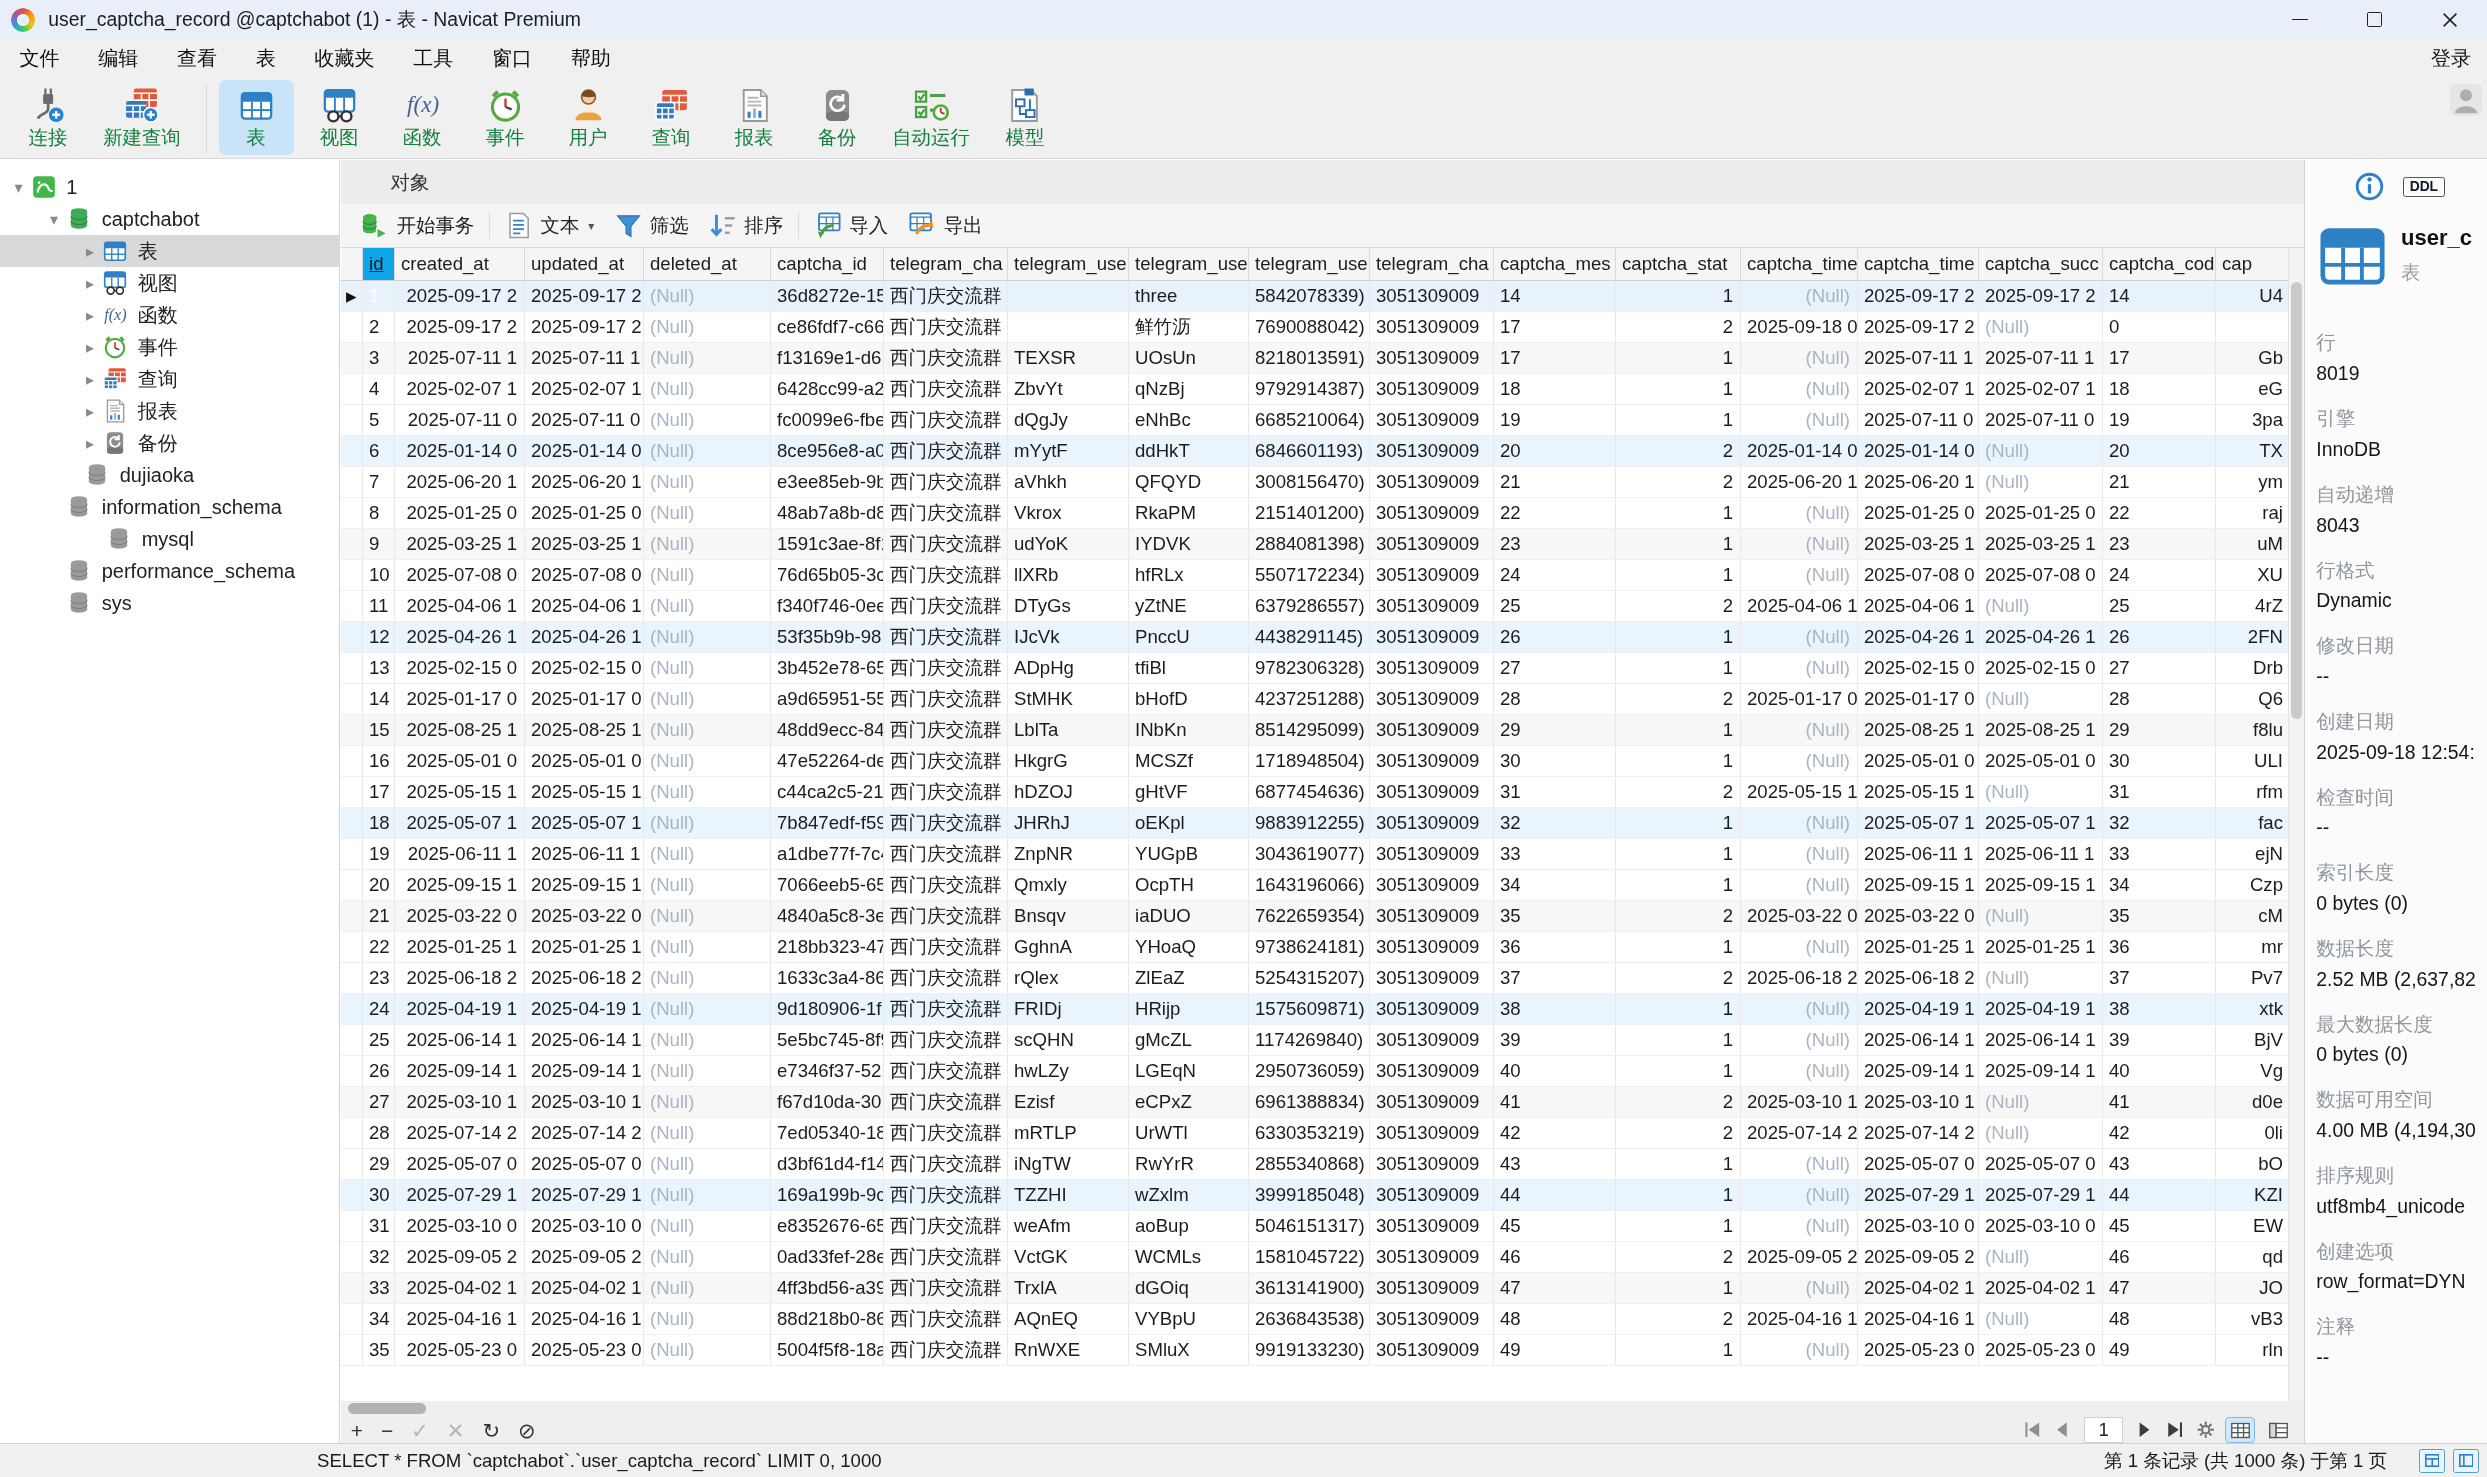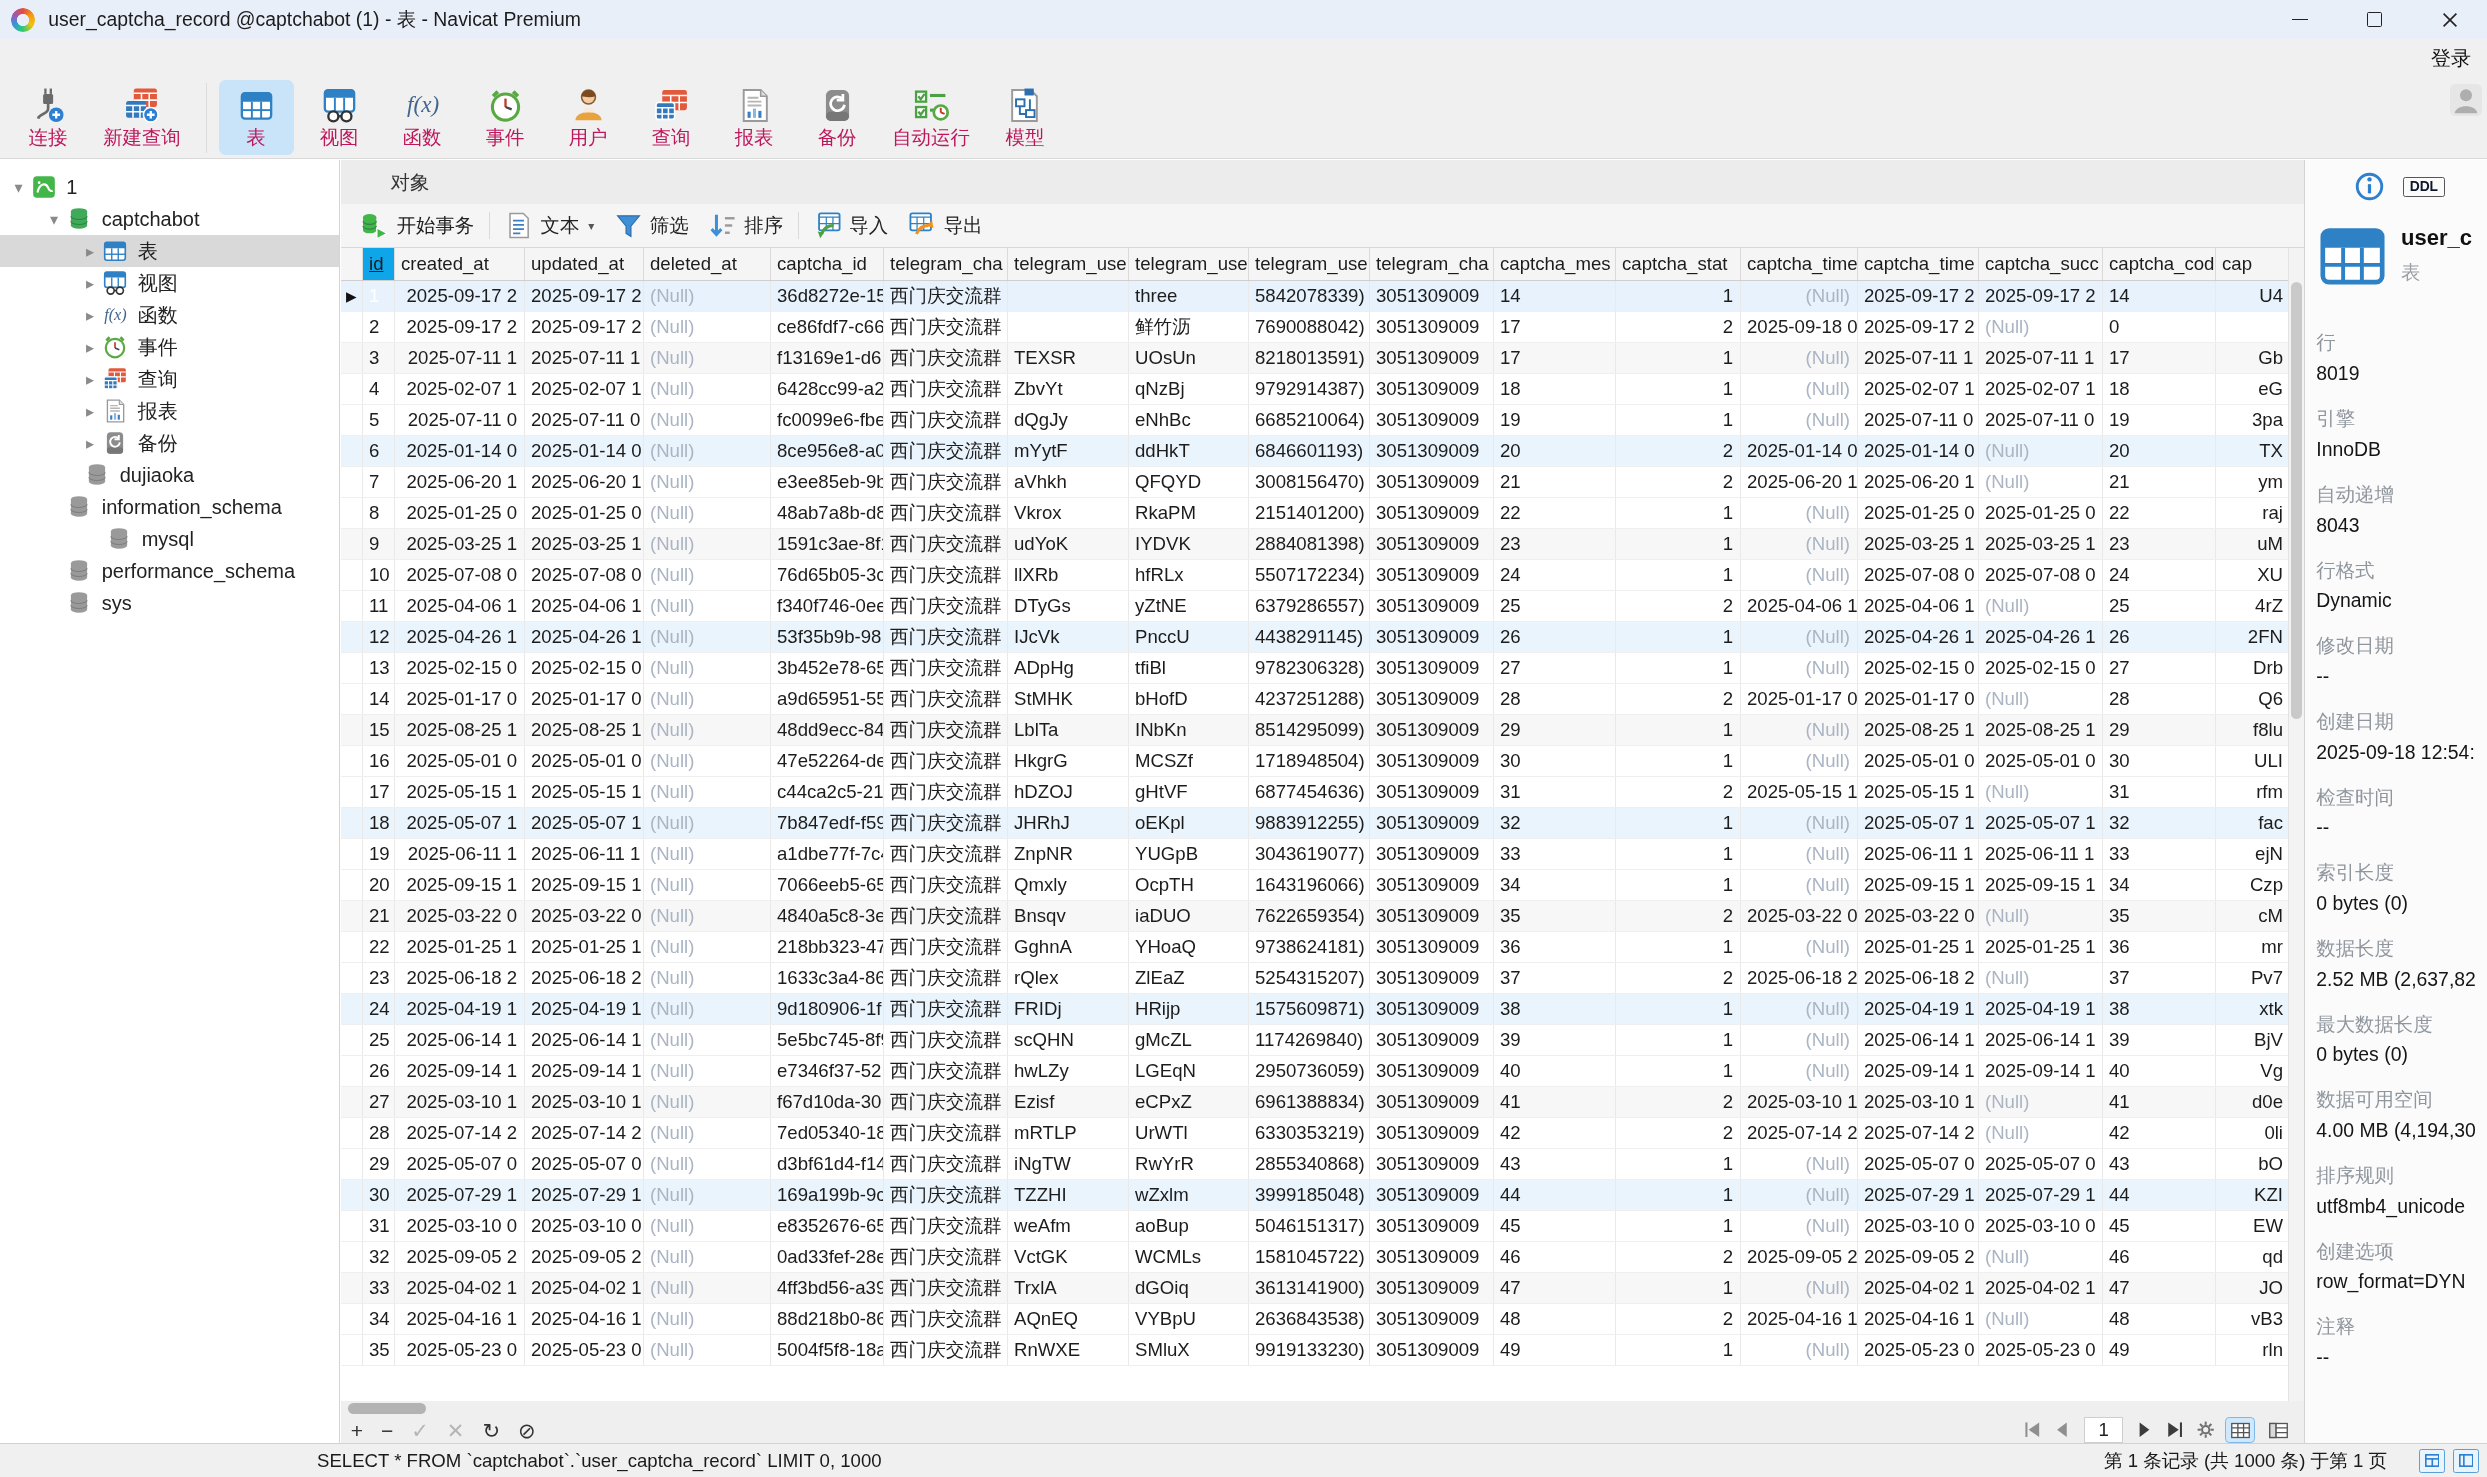--- a/index.html
+++ b/index.html
@@ -23,21 +23,21 @@
   .menubar{position:absolute;left:0;top:39px;width:2487px;height:39px;background:#f0f0f0;display:flex;align-items:center;}
   .menu-item{padding:0 19.4px;font-size:20px;color:#111;}
   .login{margin-left:auto;margin-right:16px;font-size:20px;color:#111;}
 
   
   .toolbar{position:absolute;left:0;top:78px;width:2487px;height:81px;background:#f0f0f0;border-bottom:0.8px solid #d9d9d9;
            display:flex;align-items:flex-start;padding-left:6.5px;box-sizing:border-box;}
   .tool{min-width:75px;height:75px;margin:2.4px 4px;display:flex;flex-direction:column;align-items:center;
         justify-content:space-between;padding:6.5px 9.7px 4.9px;border-radius:6.5px;box-sizing:border-box;}
   .tool.active{background:#c9e3f8;}
-  .tool .tlabel{font-size:19.4px;color:#be185d;white-space:nowrap;}
+  .tool .tlabel{font-size:19.4px;color:#15803d;white-space:nowrap;}
   .toolsep{width:0.8px;height:70px;background:#dcdcdc;margin:4.9px 8px 0 11.3px;}
   .avatar{position:absolute;right:4.9px;top:84px;}
 
   
   .sidebar{position:absolute;left:0;top:160px;width:340px;height:1284px;background:#fff;border-right:0.8px solid #d4d4d4;
            box-sizing:border-box;padding-top:11.3px;overflow:hidden;}
   .tree-item{height:32px;display:flex;align-items:center;font-size:20px;white-space:nowrap;}
   .tree-item.selected{background:#d9d9d9;}
   .chev{width:24px;text-align:center;color:#8a8a8a;font-size:16px;flex:none;}
   .tree-ic{margin-right:9.7px;flex:none;}
@@ -125,20 +125,21 @@
       </div>
     <div class="winbtn">
       <svg width="16" height="16" viewBox="0 0 20 20">
           <path d="M2 2 L18 18 M18 2 L2 18" stroke="#222" stroke-width="2"></path>
         </svg>
     </div>
   </div>
 </div>
 
 <div class="menubar">
+  <span id="menu-items"><span class="menu-item">文件</span><span class="menu-item">编辑</span><span class="menu-item">查看</span><span class="menu-item">表</span><span class="menu-item">收藏夹</span><span class="menu-item">工具</span><span class="menu-item">窗口</span><span class="menu-item">帮助</span></span>
   <div class="login">登录</div>
 </div>
 
 <div class="toolbar" id="main-toolbar">
     <div class="tool">
       <span>
         <svg width="37" height="37" viewBox="0 0 48 48">
           <rect x="17" y="9" width="13" height="13" rx="2" fill="#6b6b6b"></rect>
           <line x1="20" y1="9" x2="20" y2="2" stroke="#6b6b6b" stroke-width="3"></line>
           <line x1="27" y1="9" x2="27" y2="2" stroke="#6b6b6b" stroke-width="3"></line>

